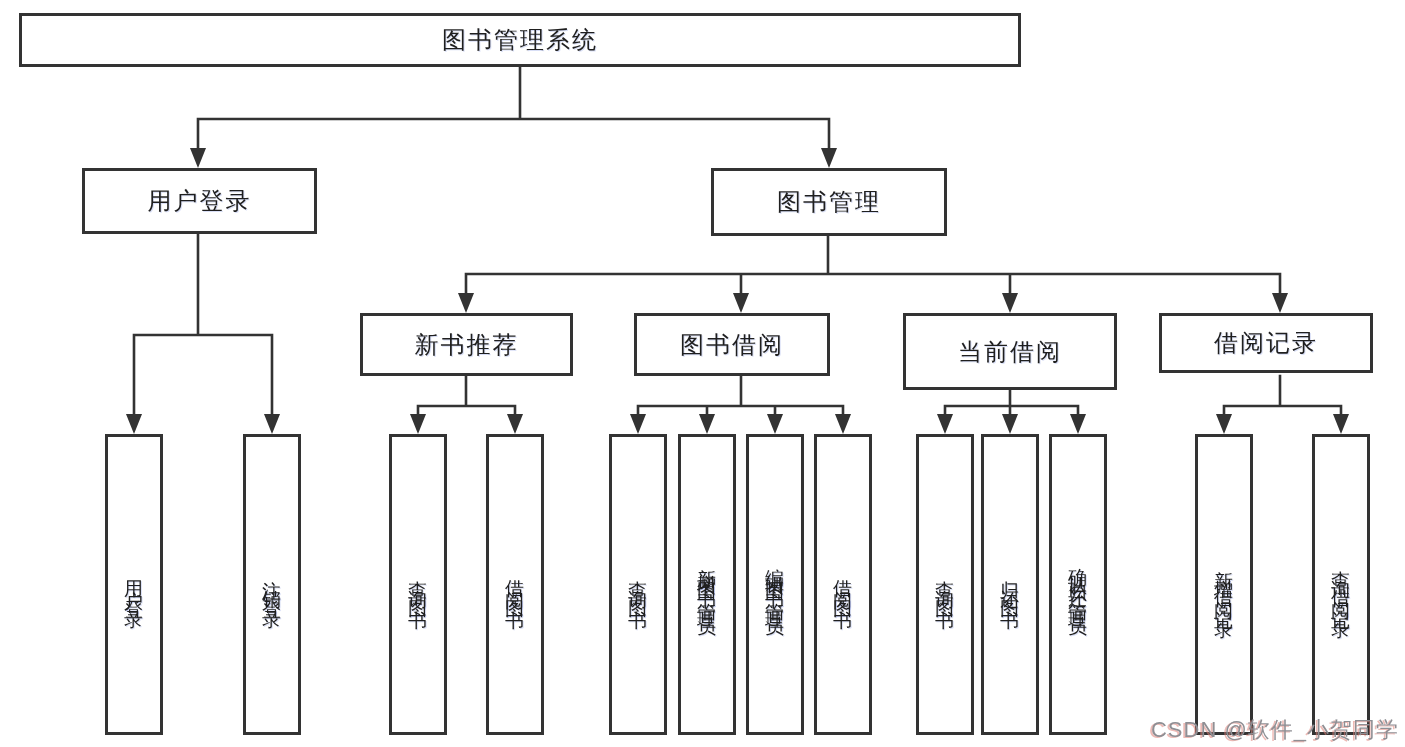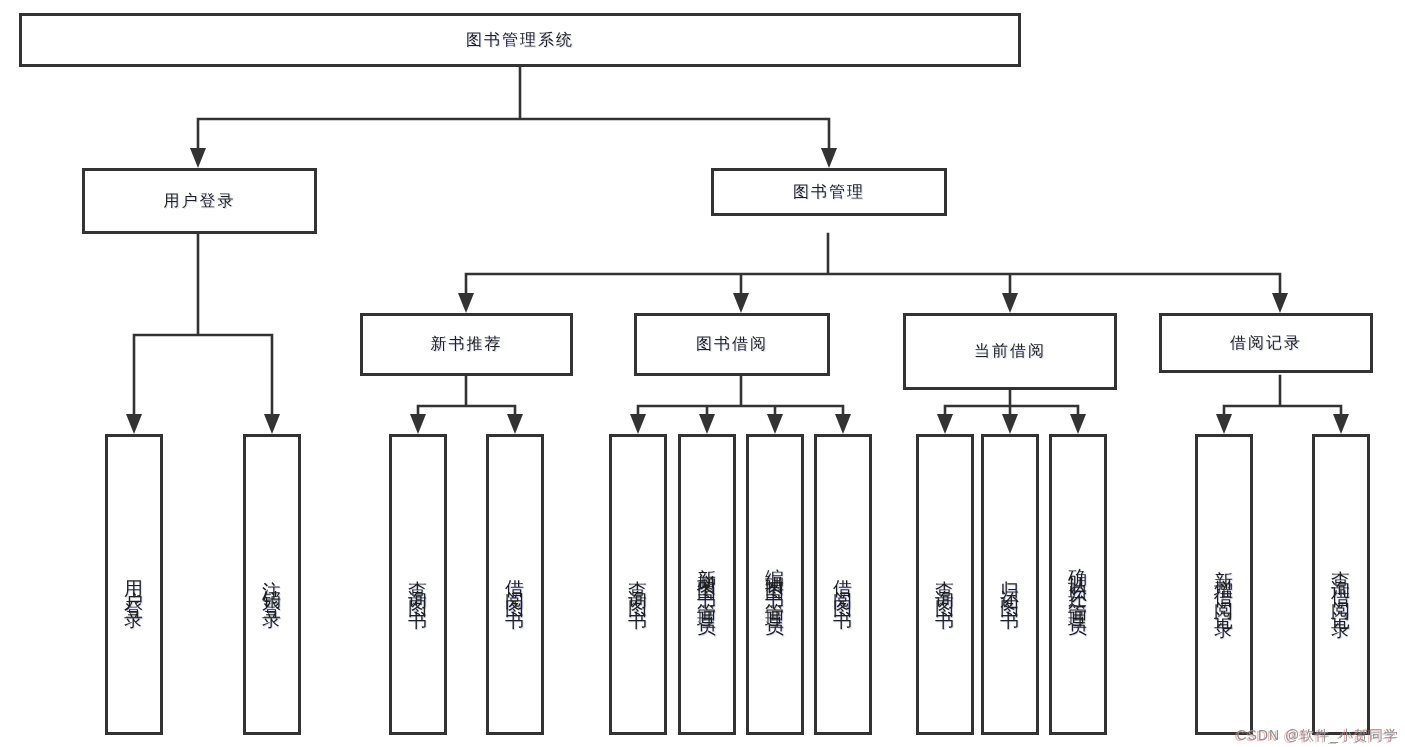--- a/index.html
+++ b/index.html
@@ -32,38 +32,38 @@
     position: absolute;
     border: 3px solid #333333;
     background: #ffffff;
     display: flex;
     align-items: center;
     justify-content: center;
     color: #1f1f1f;
     text-shadow: 1px 1px 0 rgba(130,150,225,0.30);
   }
   .hbox {
-    font-size: 16px;
+    font-size: 24px;
     letter-spacing: 2px;
     white-space: nowrap;
   }
   .vbox span {
     writing-mode: vertical-rl;
     text-orientation: mixed;
     font-size: 19px;
     letter-spacing: 10px;
     line-height: 1;
     white-space: nowrap;
   }
 
   .watermark {
     position: absolute;
     right: 6px;
     bottom: 2px;
-    font-size: 14px;
+    font-size: 22px;
     color: #8f8f94;
     letter-spacing: 1px;
     text-shadow: -2px 1px 0 rgba(222,130,120,0.55);
     white-space: nowrap;
   }
 </style>
 </head>
 <body>
 
 <div class="stage">
@@ -111,21 +111,21 @@
     </g>
   </svg>
 
   <div class="node hbox" style="left:19px; top:13px; width:1002px; height:54px;">
     <span>图书管理系统</span>
   </div>
 
   <div class="node hbox" style="left:82px; top:168px; width:235px; height:66px;">
     <span>用户登录</span>
   </div>
-  <div class="node hbox" style="left:711px; top:168px; width:236px; height:48px;">
+  <div class="node hbox" style="left:711px; top:168px; width:236px; height:68px;">
     <span>图书管理</span>
   </div>
 
   <div class="node hbox" style="left:360px; top:313px; width:213px; height:63px;">
     <span>新书推荐</span>
   </div>
   <div class="node hbox" style="left:634px; top:313px; width:196px; height:63px;">
     <span>图书借阅</span>
   </div>
   <div class="node hbox" style="left:903px; top:313px; width:214px; height:77px;">

